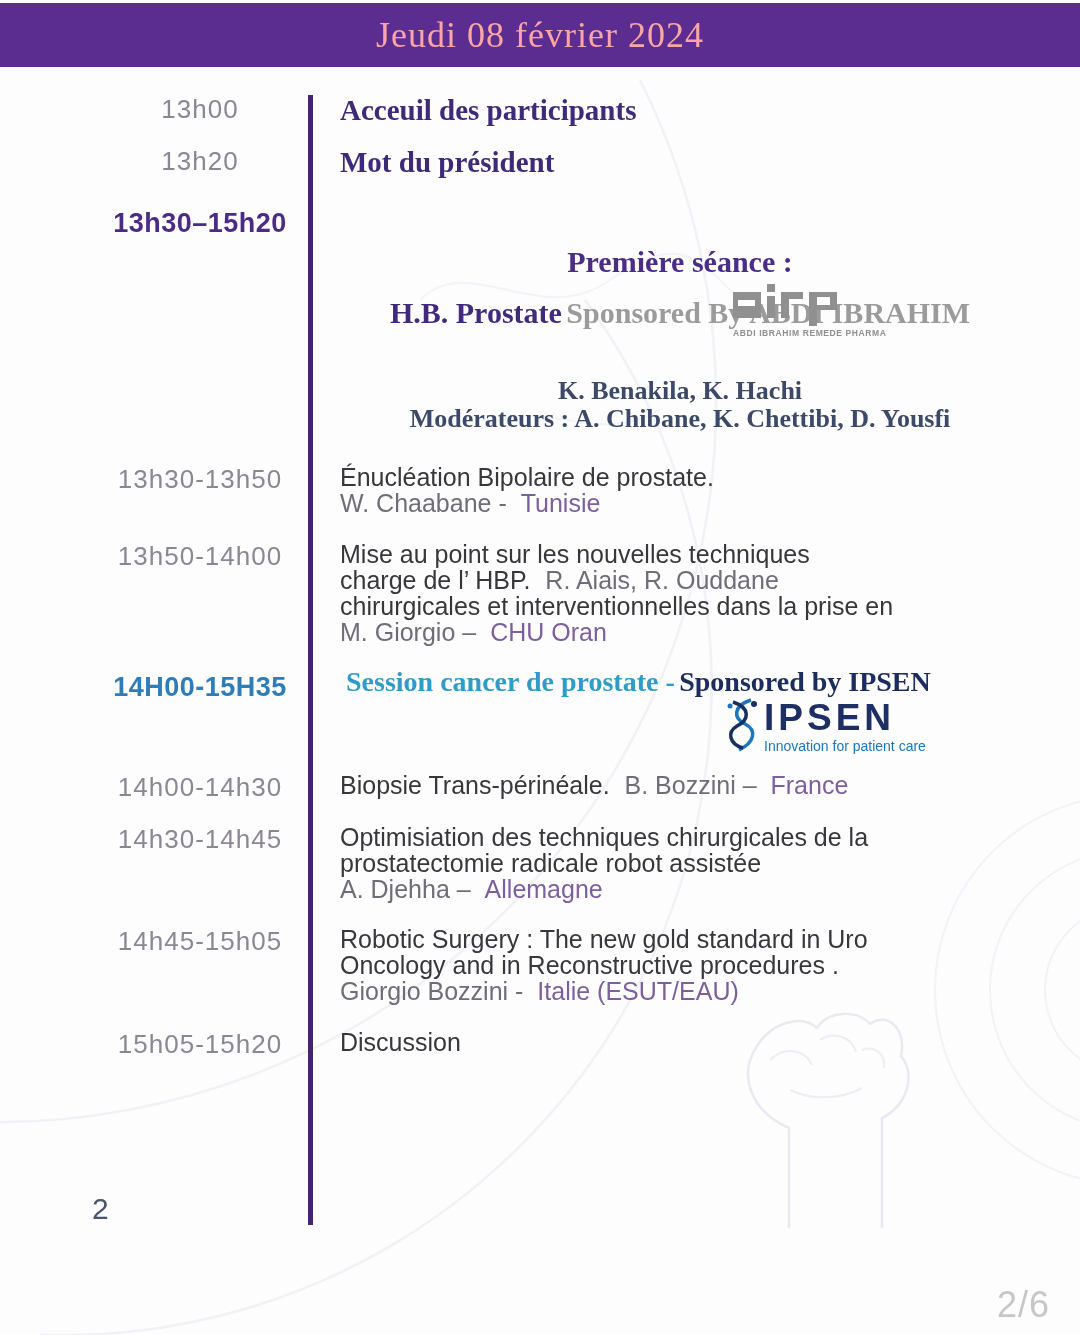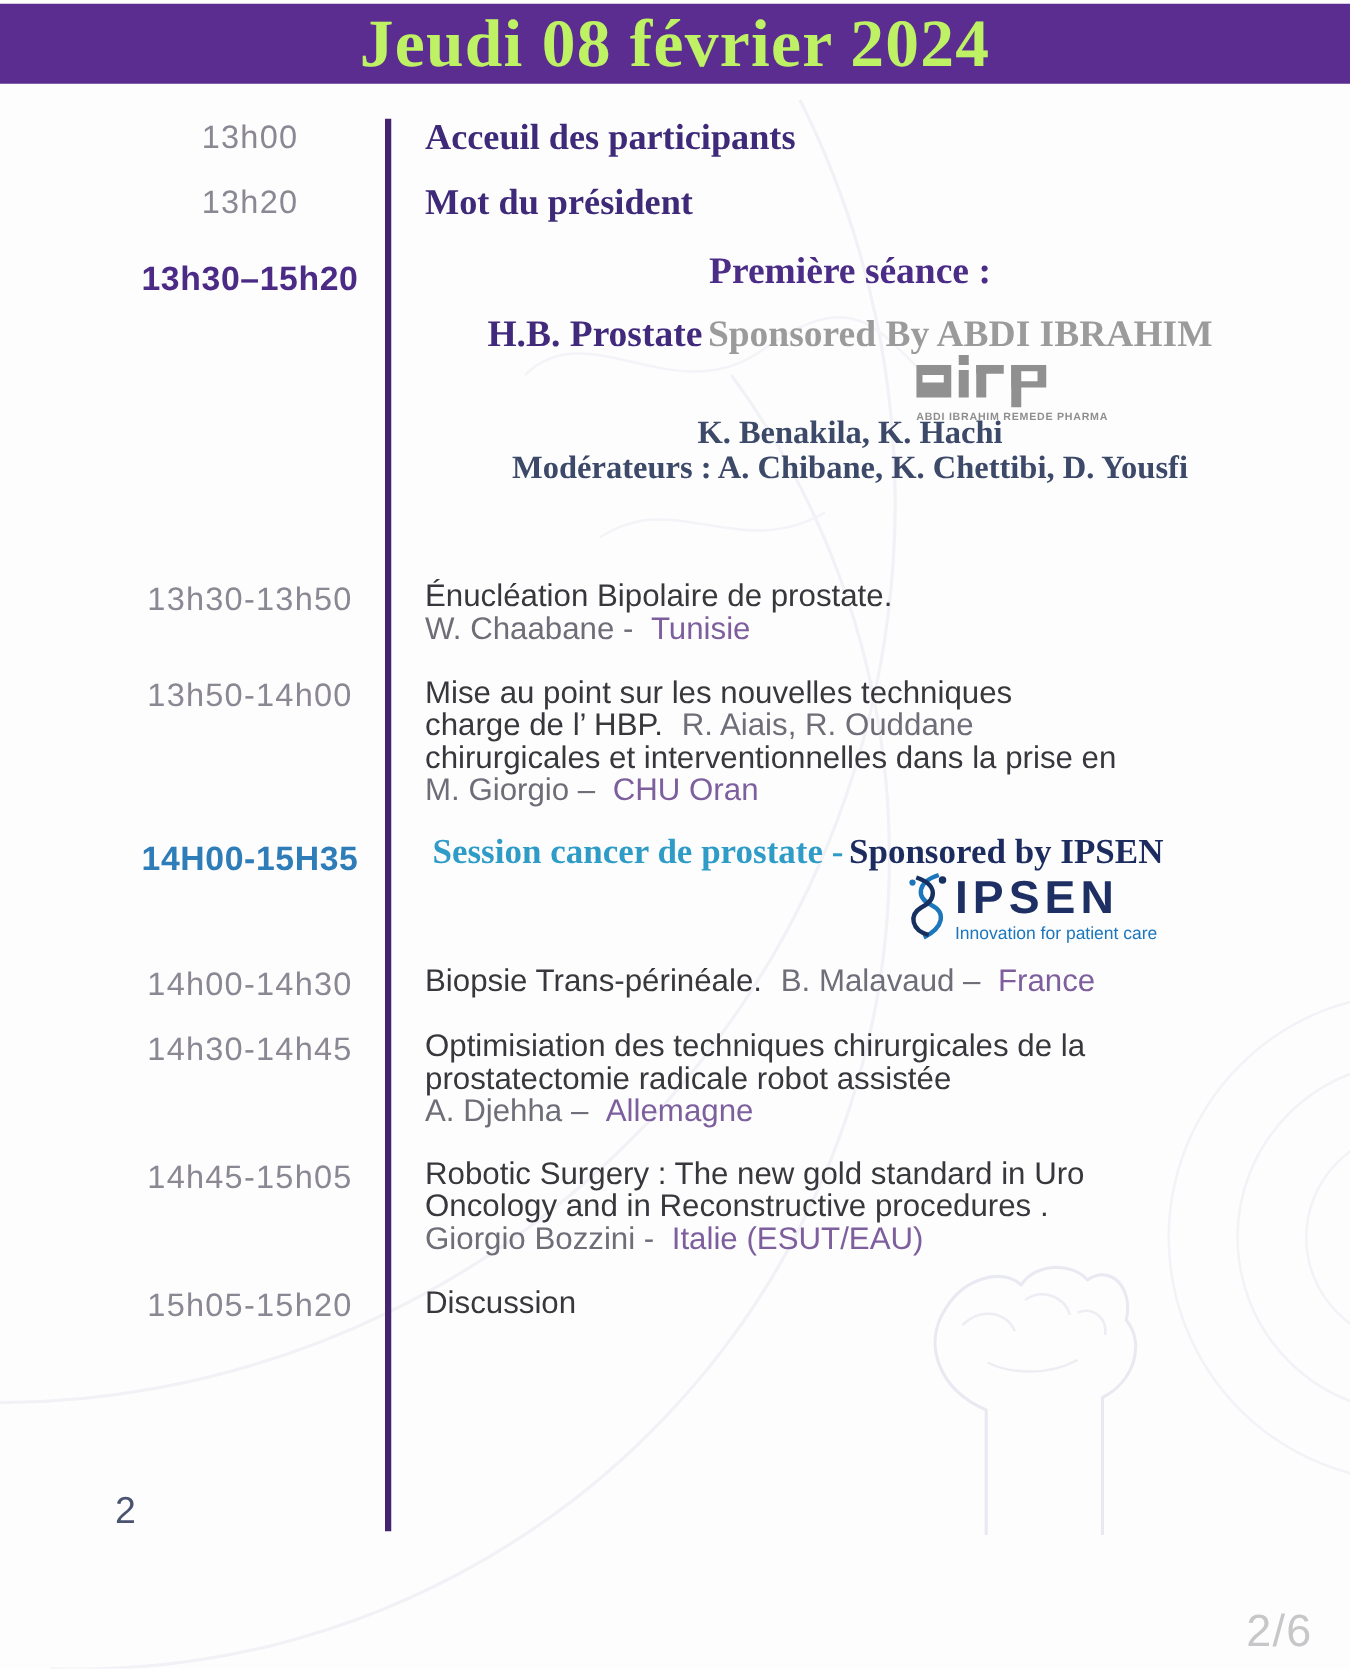--- a/index.html
+++ b/index.html
@@ -4,33 +4,33 @@
 <style>
   html,body{margin:0;padding:0;background:#ffffff;}
   .page{position:relative;width:1080px;height:1335px;background:#fdfdfe;overflow:hidden;
         font-family:"Liberation Sans",sans-serif;}
   .watermark{position:absolute;left:0;top:0;z-index:0;}
   .layer{position:relative;z-index:1;}
 
   
   .topbar{position:absolute;left:0;top:3px;width:1080px;height:64px;background:#5b2d90;
           display:flex;align-items:center;justify-content:center;}
-  .topbar .date{font-family:"Liberation Serif",serif;font-weight:700;font-size:54px;color:#bef264;letter-spacing:1px;}
+  .topbar .date{font-family:"Liberation Serif",serif;font-weight:400;font-size:36px;color:#fca5a5;letter-spacing:1px;}
 
   
   .vline{position:absolute;left:308px;top:95px;width:5px;height:1130px;background:#44246e;}
 
   
   .row{position:absolute;left:0;width:1080px;}
   .time{position:absolute;left:30px;width:340px;text-align:center;
         font-size:26px;color:#8b8793;letter-spacing:1px;}
   .time-bold-purple{font-weight:700;color:#4b2b86;font-size:27px;letter-spacing:.5px;}
   .time-bold-blue{font-weight:700;color:#2e7db8;font-size:27px;letter-spacing:.5px;}
   .content{position:absolute;left:340px;width:680px;}
-  .center{text-align:center;}
+  .center{text-align:center;margin-top:45px;}
 
   .serif-purple{font-family:"Liberation Serif",serif;font-weight:700;font-size:29px;color:#3e2a78;}
   .serif-seance{font-family:"Liberation Serif",serif;font-weight:700;font-size:30px;color:#4b2c87;}
   .serif-hb{font-family:"Liberation Serif",serif;font-weight:700;font-size:30px;color:#41297c;}
   .serif-sponsor{font-family:"Liberation Serif",serif;font-weight:700;font-size:30px;color:#9b9b9b;}
   .moderators{font-family:"Liberation Serif",serif;font-weight:700;font-size:26px;color:#3c4968;line-height:28px;}
   .serif-s2{font-family:"Liberation Serif",serif;font-weight:700;font-size:28px;color:#2f9cc7;}
   .serif-ipsen{font-family:"Liberation Serif",serif;font-weight:700;font-size:28px;color:#1d2c5f;}
 
   .talk{font-size:25px;line-height:26px;color:#38373c;}
@@ -171,21 +171,21 @@
         <div class="ipsen-word">IPSEN</div>
         <div class="ipsen-tag">Innovation for patient care</div>
       </div>
     </div>
 
     <div class="row" style="top:772px">
       <div class="time">14h00-14h30</div>
       <div class="content talk">
         <div>
           <span>Biopsie Trans-périnéale.</span>
-          <span class="speaker gap">B. Malavaud –</span>
+          <span class="speaker gap">B. Bozzini –</span>
           <span class="location">France</span>
         </div>
       </div>
     </div>
 
     <div class="row" style="top:824px">
       <div class="time">14h30-14h45</div>
       <div class="content talk">
         <div>Optimisiation des techniques chirurgicales de la</div>
         <div>prostatectomie radicale robot assistée</div>

